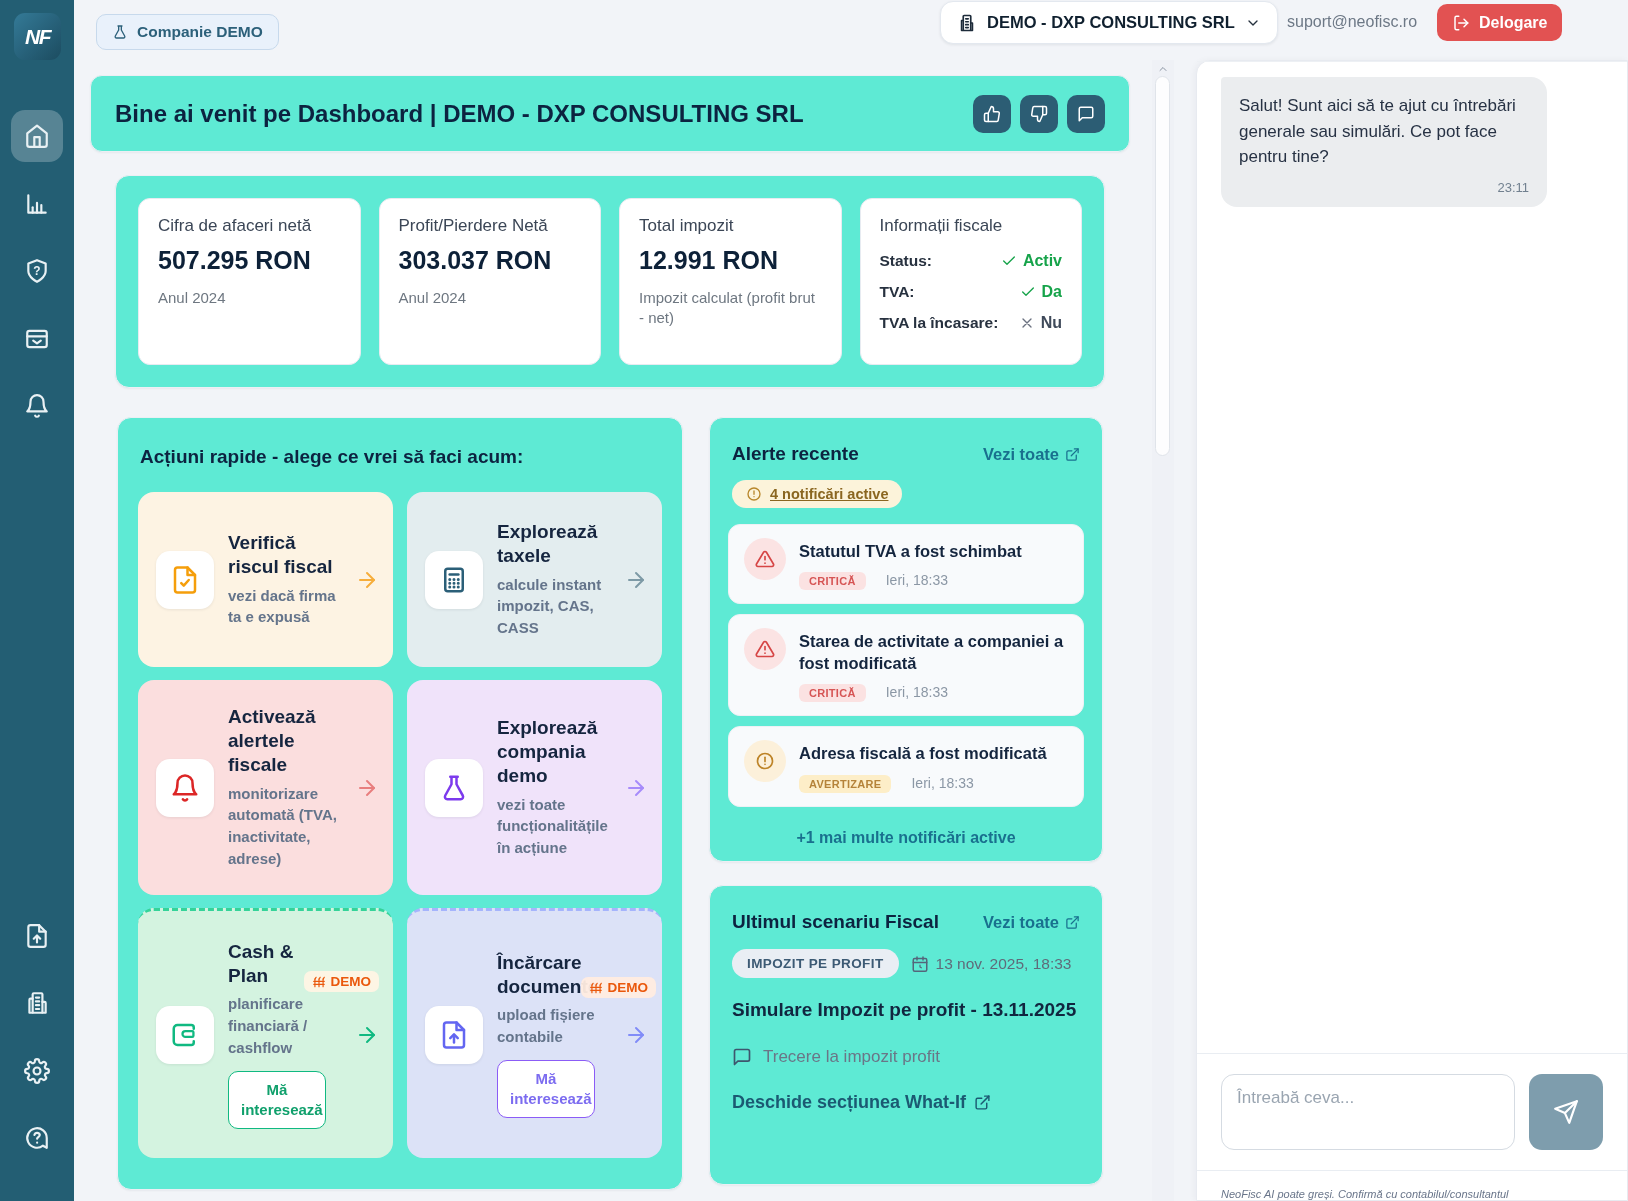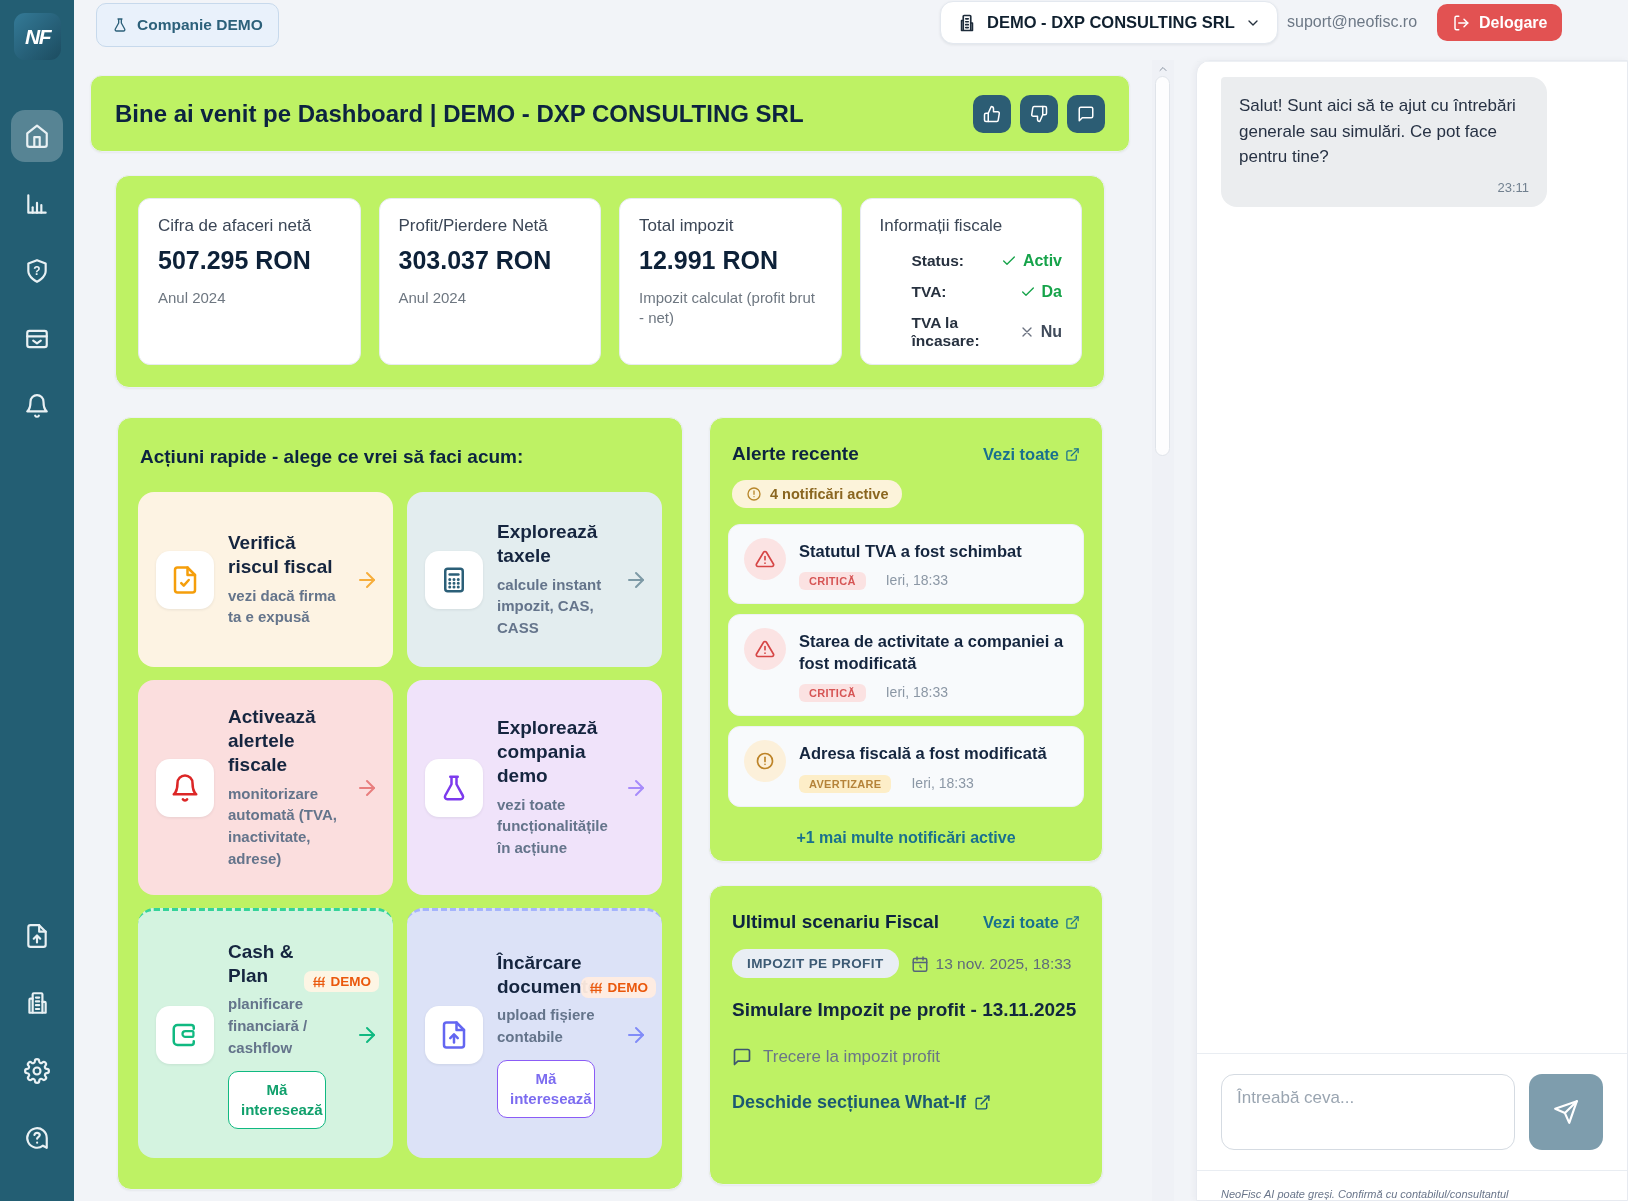--- a/index.html
+++ b/index.html
@@ -16,49 +16,49 @@
   
   .sidebar { position:absolute; left:0; top:0; width:74px; height:1201px; background:#235e73; }
   .logo { position:absolute; left:14px; top:13px; width:47px; height:47px; border-radius:11px;
           background:linear-gradient(135deg,#347a97,#1c4c60); display:flex; align-items:center; justify-content:center;
           color:#fff; font-weight:800; font-size:21px; letter-spacing:-1.5px; font-style:italic; }
   .side-item { position:absolute; left:50%; transform:translateX(-50%); color:#e9f1f4; display:flex;
                align-items:center; justify-content:center; cursor:pointer; }
   .side-item.active { width:52px; height:52px; border-radius:14px; background:rgba(255,255,255,.24); }
 
   
-  .btn-company-demo { position:absolute; left:96px; top:3px; height:44px; padding:0 15px; display:flex; gap:9px;
+  .btn-company-demo { position:absolute; left:96px; top:14px; height:36px; padding:0 15px; display:flex; gap:9px;
       align-items:center; background:#e9f1fb; border:1px solid #c7d9ec; border-radius:10px;
       color:#2c607a; font-weight:700; font-size:15.5px; cursor:pointer; }
   .company-select { position:absolute; left:940px; top:1px; height:43px; padding:0 16px; display:flex; gap:10px;
       align-items:center; background:#fff; border:1px solid #e3e8ef; border-radius:13px;
       box-shadow:0 1px 3px rgba(16,24,40,.08); cursor:pointer; }
   .company-select .txt { font-weight:800; font-size:16.5px; color:#10202f; }
   .topbar-email { position:absolute; left:1287px; top:13px; font-size:16px; color:#6d7886; }
   .btn-logout { position:absolute; left:1437px; top:4px; height:37px; padding:0 15px; display:flex; gap:9px;
       align-items:center; background:#e25252; border-radius:10px; color:#fff; font-weight:700; font-size:16px; cursor:pointer; border:none; }
 
   
-  .panel { position:absolute; background:#bef264; border:1px solid #eceff4; border-radius:14px;
+  .panel { position:absolute; background:#5eead4; border:1px solid #eceff4; border-radius:14px;
            box-shadow:0 1px 2px rgba(15,23,42,.05); }
 
   
   .welcome { left:90px; top:75px; width:1040px; height:77px; display:flex; align-items:center; padding:0 24px; border-radius:12px; }
   .welcome h1 { font-size:24px; font-weight:800; color:#0c2340; }
   .welcome .spacer { flex:1; }
   .fb-btn { width:38px; height:38px; border-radius:10px; background:#2c5d74; color:#fff; display:flex;
             align-items:center; justify-content:center; margin-left:9px; border:none; cursor:pointer; }
 
   
   .stats { left:115px; top:175px; width:990px; height:213px; padding:22px; display:flex; gap:18px; }
   .stat-card { flex:1; border:1px solid #e7ebf1; border-radius:12px; padding:17px 19px; background:#fff; }
   .stat-label { font-size:17px; color:#3b4656; margin-bottom:10px; }
   .stat-value { font-size:25px; font-weight:800; color:#0d2138; margin-bottom:13px; }
   .stat-note  { font-size:15px; color:#6e7781; line-height:1.35; }
-  .fi-row { display:flex; justify-content:space-between; align-items:center; margin-bottom:13px;margin-left:32px; }
+  .fi-row { display:flex; justify-content:space-between; align-items:center; margin-bottom:13px; }
   .fi-label { font-size:15.5px; font-weight:700; color:#27313f; }
   .fi-val { display:flex; align-items:center; gap:6px; font-size:16px; font-weight:700; }
   .fi-val.ok { color:#16a34a; }
   .fi-val.no { color:#3f4a5a; } .fi-val.no .glyph { color:#6b7280; }
 
   
   .actions { left:117px; top:417px; width:566px; height:773px; padding:20px; }
   .actions h2 { font-size:19px; font-weight:800; color:#0c2340; margin:8px 2px 24px; }
   .agrid { display:grid; grid-template-columns:1fr 1fr; grid-template-rows:175px 215px 250px; gap:13px 14px; }
   .action-card { position:relative; border-radius:16px; padding:16px 14px 16px 18px; display:flex; align-items:center; gap:14px; cursor:pointer; }
@@ -82,21 +82,21 @@
              font-size:15px; font-weight:700; width:98px; line-height:1.35; cursor:pointer; }
   .cta-green  { border:1.5px solid #10b981; color:#10a06c; }
   .cta-purple { border:1.5px solid #8b5cf6; color:#7c6cf0; }
 
   
   .alerts { left:709px; top:417px; width:394px; height:445px; padding:19px 18px; }
   .sec-head { display:flex; align-items:center; justify-content:space-between; padding:6px 4px 0; }
   .sec-title { font-size:19px; font-weight:800; color:#0c2340; }
   .link-teal { display:flex; align-items:center; gap:6px; color:#19708e; font-size:16.5px; font-weight:600; cursor:pointer; }
   .notif-pill { margin:15px 4px 0; display:inline-flex; align-items:flex-start; gap:8px; background:#fcf3da;
-      border-radius:999px; padding:6px 14px; color:#8a6620; font-size:14.5px; font-weight:600; }
+      border-radius:999px; padding:6px 14px; color:#8a6620; font-size:14.5px; font-weight:600;text-decoration:underline; }
   .alert-list { margin-top:16px; display:flex; flex-direction:column; gap:10px; }
   .alert-item { background:#f8fafc; border:1px solid #eef1f5; border-radius:12px; padding:13px 15px;
       display:flex; gap:13px; align-items:flex-start; cursor:pointer; }
   .al-ic { width:42px; height:42px; border-radius:50%; flex:0 0 auto; display:flex; align-items:center; justify-content:center; }
   .al-ic.crit { background:#fbe3e3; color:#d64545; }
   .al-ic.warn { background:#fcf0da; color:#bd8327; }
   .al-title { font-size:16.5px; font-weight:700; color:#14253e; line-height:1.3; margin:3px 0 9px; }
   .sev { display:inline-block; font-size:11px; font-weight:800; letter-spacing:.3px; padding:3px 10px; border-radius:6px; }
   .sev.crit { background:#fbe2e2; color:#d65454; }
   .sev.warn { background:#fdeec8; color:#b5833a; }

